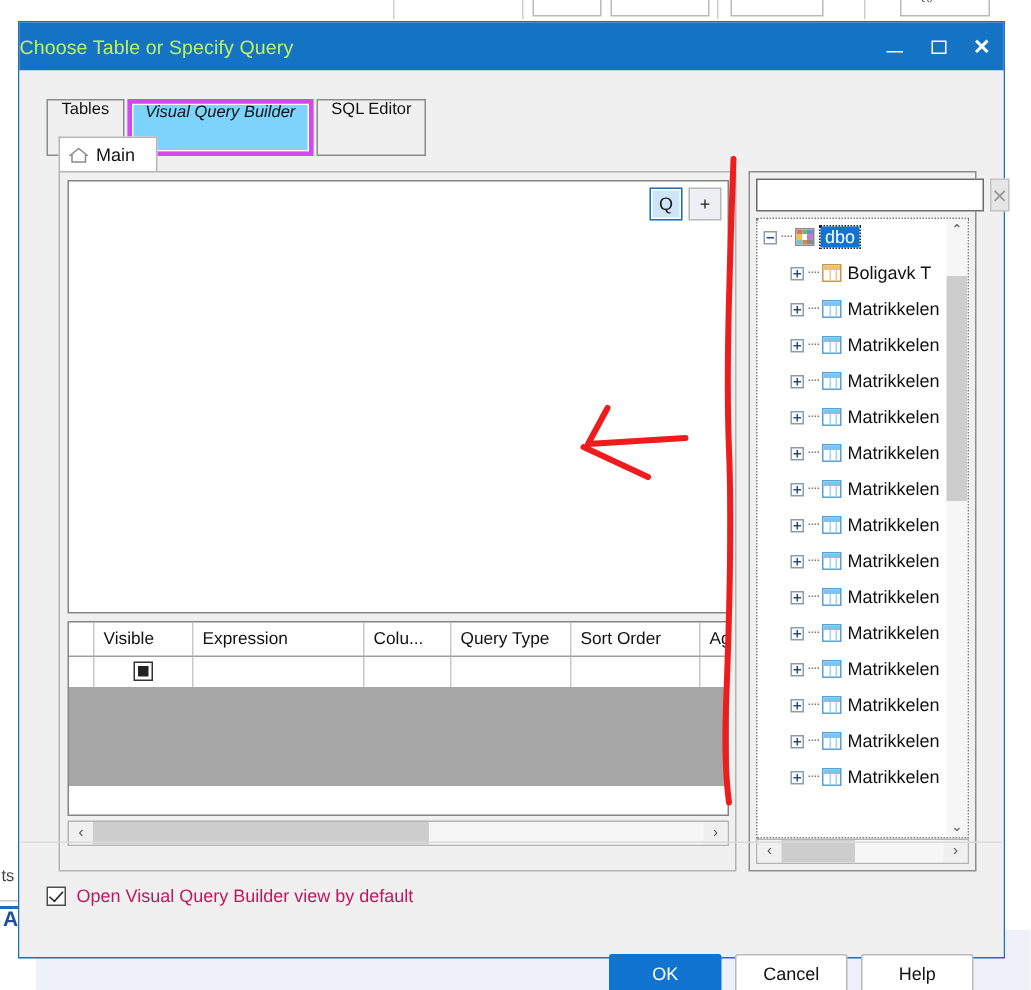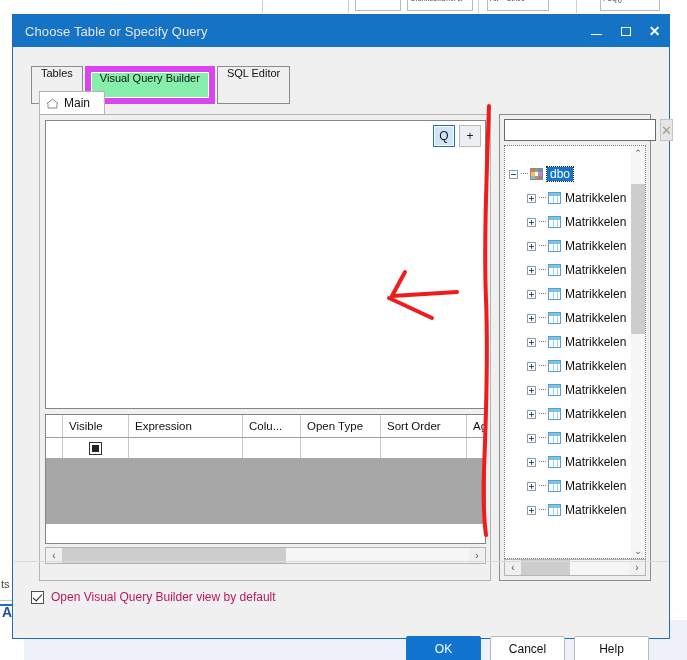--- a/index.html
+++ b/index.html
@@ -97,22 +97,21 @@
     box-shadow: 0 0 0 0 rgba(0,0,0,0);
   }
   .titlebar {
     position: relative;
     height: 32px;
     background: #1573c6;
     display: flex;
     align-items: center;
   }
   .titlebar .title {
-    margin-left: 12px;
-    color: #e5e5e5;
+    color: #bef264;
     font-size: 13px;
     letter-spacing: 0.1px;
   }
   .win-btns {
     position: absolute;
     right: 0; top: 0;
     height: 32px;
     display: flex;
   }
   .win-btn {
@@ -151,23 +150,24 @@
     padding: 0 9px;
     display: flex; align-items: flex-start;
     font-size: 11px;
     color: #111;
     background: #f0f0f0;
     border: 1px solid #8c8c8c;
     box-sizing: border-box;
     white-space: nowrap;
   }
   .tab.active {
-    background: #86efac;
-    border: 6px solid #d946ef;
+    background: #7dd3fc;
+    border: 3px solid #d946ef;
     box-shadow: inset 0 0 0 1px #ffffff;
+    font-style: italic;
   }
 
   
   .content-frame {
     position: absolute;
     left: 18px; top: 44px;
     width: 620px; height: 490px;
   }
 
   
@@ -368,21 +368,20 @@
     background: #ffffff;
     border: 1px dotted #7a7a7a;
     box-sizing: border-box;
     overflow: hidden;
   }
   .tree-scroll {
     position: absolute;
     left: 0; top: 0;
     width: 127px; height: 412px;
     overflow: hidden;
-    margin-top: 16px;
   }
   .tree-row {
     height: 24px;
     display: flex;
     align-items: center;
     white-space: nowrap;
     font-size: 12px;
     color: #111;
   }
   .tree-row.root { padding-left: 4px; }
@@ -642,21 +641,21 @@
         </div>
 
         <div class="grid-wrap">
           <table class="grid">
             <thead>
               <tr>
                 <th class="rowhdr"></th>
                 <th style="width:58px">Visible</th>
                 <th style="width:106px">Expression</th>
                 <th style="width:50px">Colu...</th>
-                <th style="width:72px">Open Type</th>
+                <th style="width:72px">Query Type</th>
                 <th style="width:78px">Sort Order</th>
                 <th>Aggregate</th>
               </tr>
             </thead>
             <tbody>
               <tr>
                 <td class="rowhdr"></td>
                 <td class="cell-visible">
                   <span class="vis-box"></span>
                 </td>
@@ -706,20 +705,26 @@
                   <i style="background:#e0834a"></i>
                   <i style="background:#8a8a8a"></i>
               </span>
               <span class="node-label selected">dbo</span>
             </div>
 
             <div id="tree-children">
                 <div class="tree-row child">
                   <span class="expander plus"></span>
                   <span class="dots"></span>
+                  <span class="icon-table view"></span>
+                  <span class="node-label">Boligavk T</span>
+                </div>
+                <div class="tree-row child">
+                  <span class="expander plus"></span>
+                  <span class="dots"></span>
                   <span class="icon-table"></span>
                   <span class="node-label">Matrikkelen</span>
                 </div>
                 <div class="tree-row child">
                   <span class="expander plus"></span>
                   <span class="dots"></span>
                   <span class="icon-table"></span>
                   <span class="node-label">Matrikkelen</span>
                 </div>
                 <div class="tree-row child">

